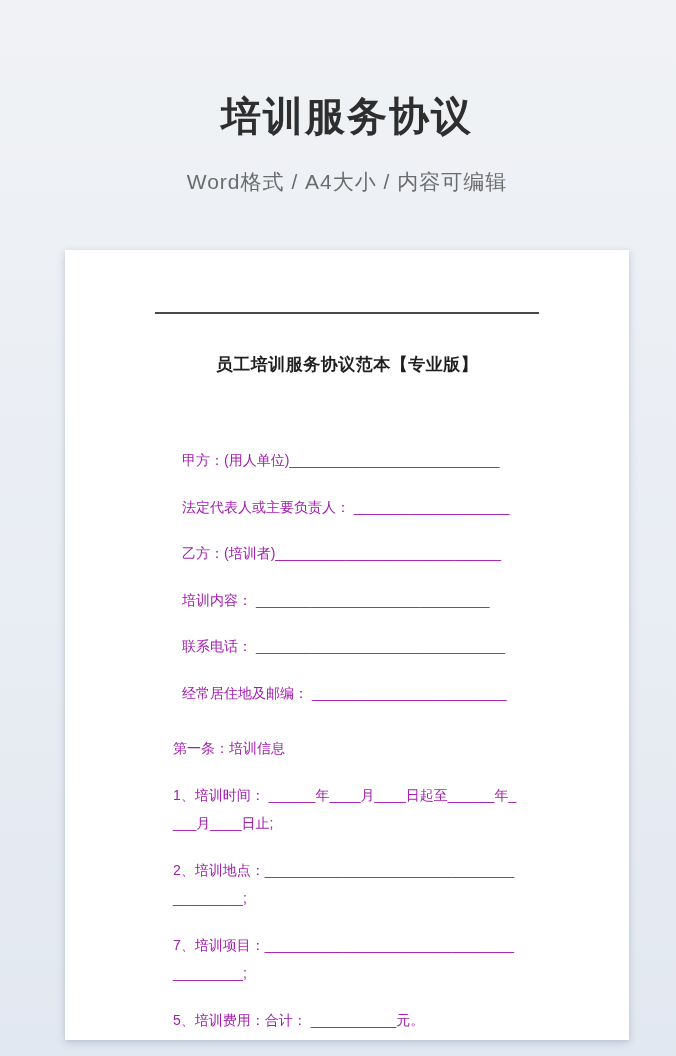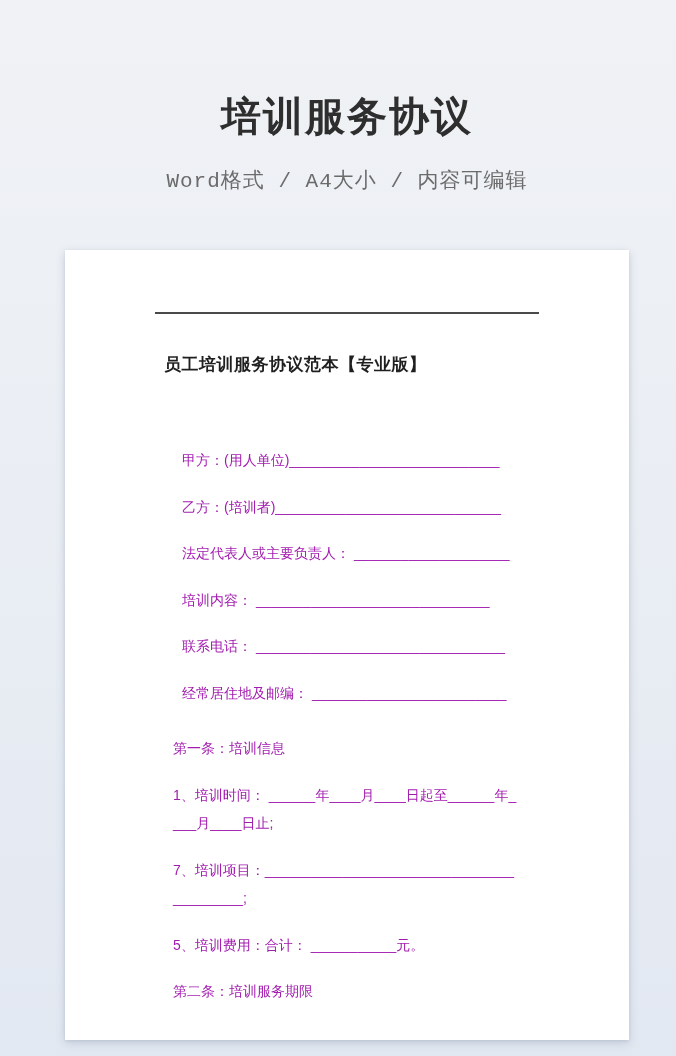--- a/index.html
+++ b/index.html
@@ -22,41 +22,40 @@
     line-height: 50px;
     letter-spacing: 2px;
     color: #2e2e2e;
   }
   .hero-sub {
     margin-top: 9px;
     font-size: 21px;
     line-height: 28px;
     color: #6b6b6b;
     letter-spacing: 1px;
-    font-family: Liberation Mono, monospace;
   }
   .paper {
     width: 564px;
     height: 790px;
     margin: 36px auto 0 auto;
     background: #ffffff;
     box-shadow: 0 3px 9px rgba(50, 70, 110, 0.18), 0 1px 3px rgba(50, 70, 110, 0.10);
     padding: 62px 90px 0 90px;
     overflow: hidden;
   }
   .rule {
     border-top: 2px solid #4a4a4a;
     height: 0;
   }
   .doc-title {
     margin-top: 9px;
     font-size: 17px;
     font-weight: 700;
     line-height: 29px;
-    text-align: left;
+    text-align: center;
     color: #1f1f1f;
     letter-spacing: 0.5px;
   }
   .doc-body {
     margin-top: 31px;
     font-size: 14px;
     line-height: 28.5px;
     color: #a21caf;
   }
   .line {
@@ -77,28 +76,29 @@
   <div class="hero-sub">Word格式 / A4大小 / 内容可编辑</div>
 </div>
 
 <div class="paper">
   <div class="rule"></div>
   <div class="doc-title">员工培训服务协议范本【专业版】</div>
 
   <div class="doc-body">
     <div>
       <div class="line">甲方：(用人单位)___________________________</div>
+      <div class="line">法定代表人或主要负责人： ____________________</div>
       <div class="line">乙方：(培训者)_____________________________</div>
-      <div class="line">法定代表人或主要负责人： ____________________</div>
       <div class="line">培训内容： ______________________________</div>
       <div class="line">联系电话： ________________________________</div>
       <div class="line">经常居住地及邮编： _________________________</div>
     </div>
 
 
     <div class="line">第一条：培训信息</div>
     <div class="line">1、培训时间： ______年____月____日起至______年____月____日止;</div>
+    <div class="line">2、培训地点：_________________________________________;</div>
     <div class="line">7、培训项目：_________________________________________;</div>
     <div class="line">5、培训费用：合计： ___________元。</div>
     <div class="line">第二条：培训服务期限</div>
   </div>
 
 </div>
 
 </body></html>

